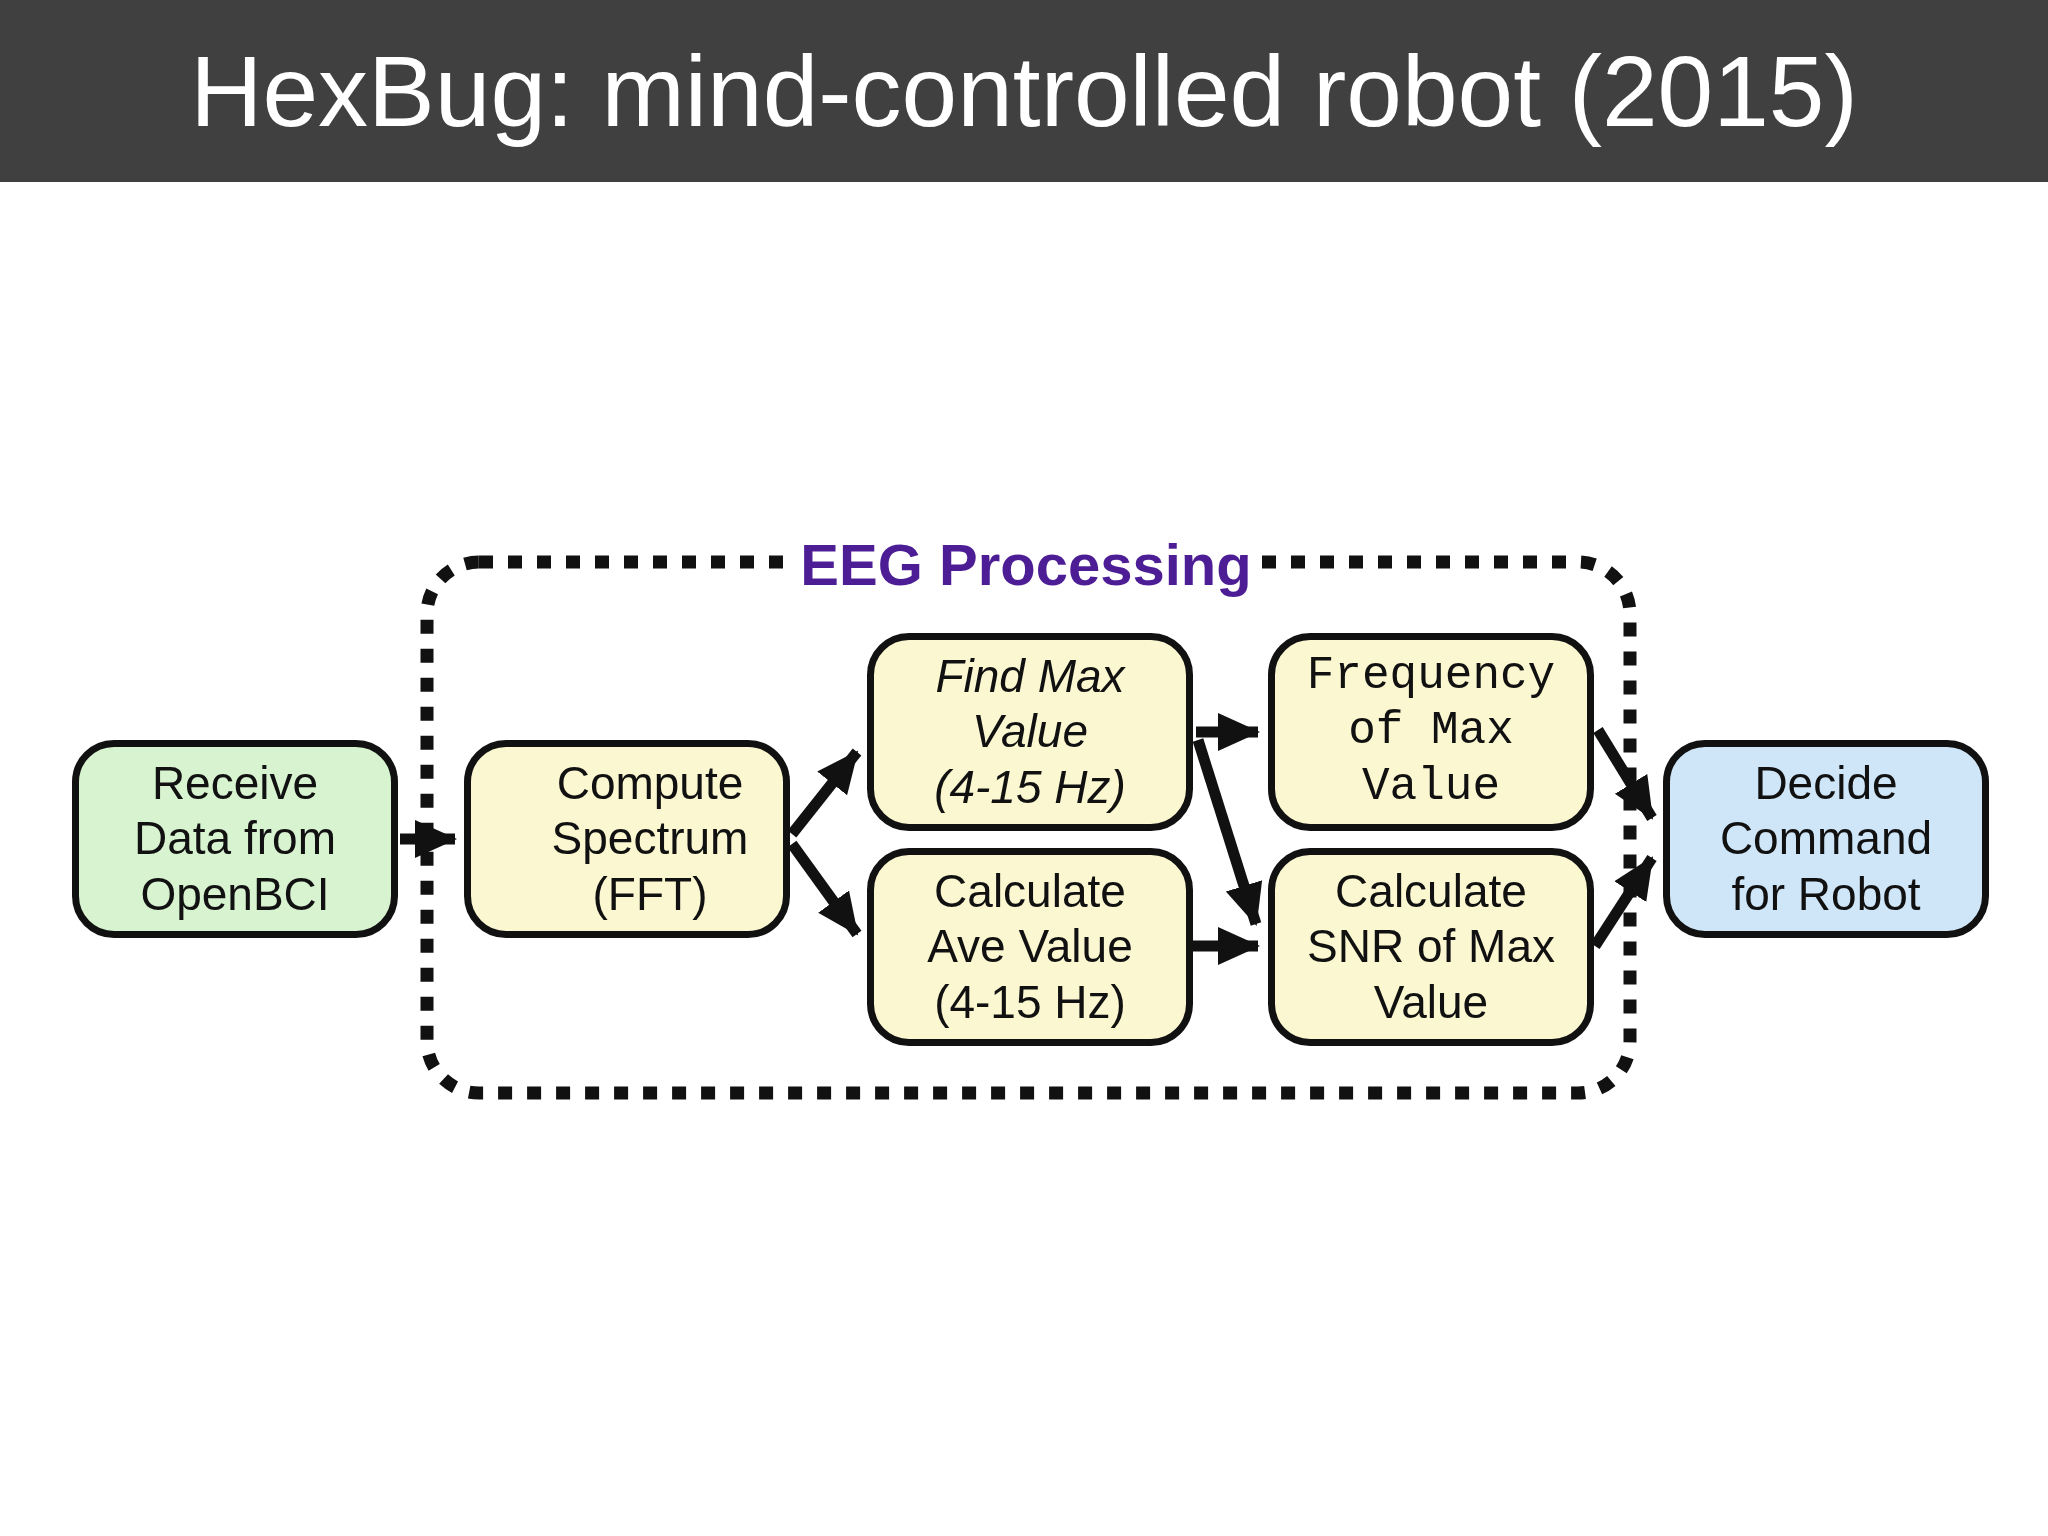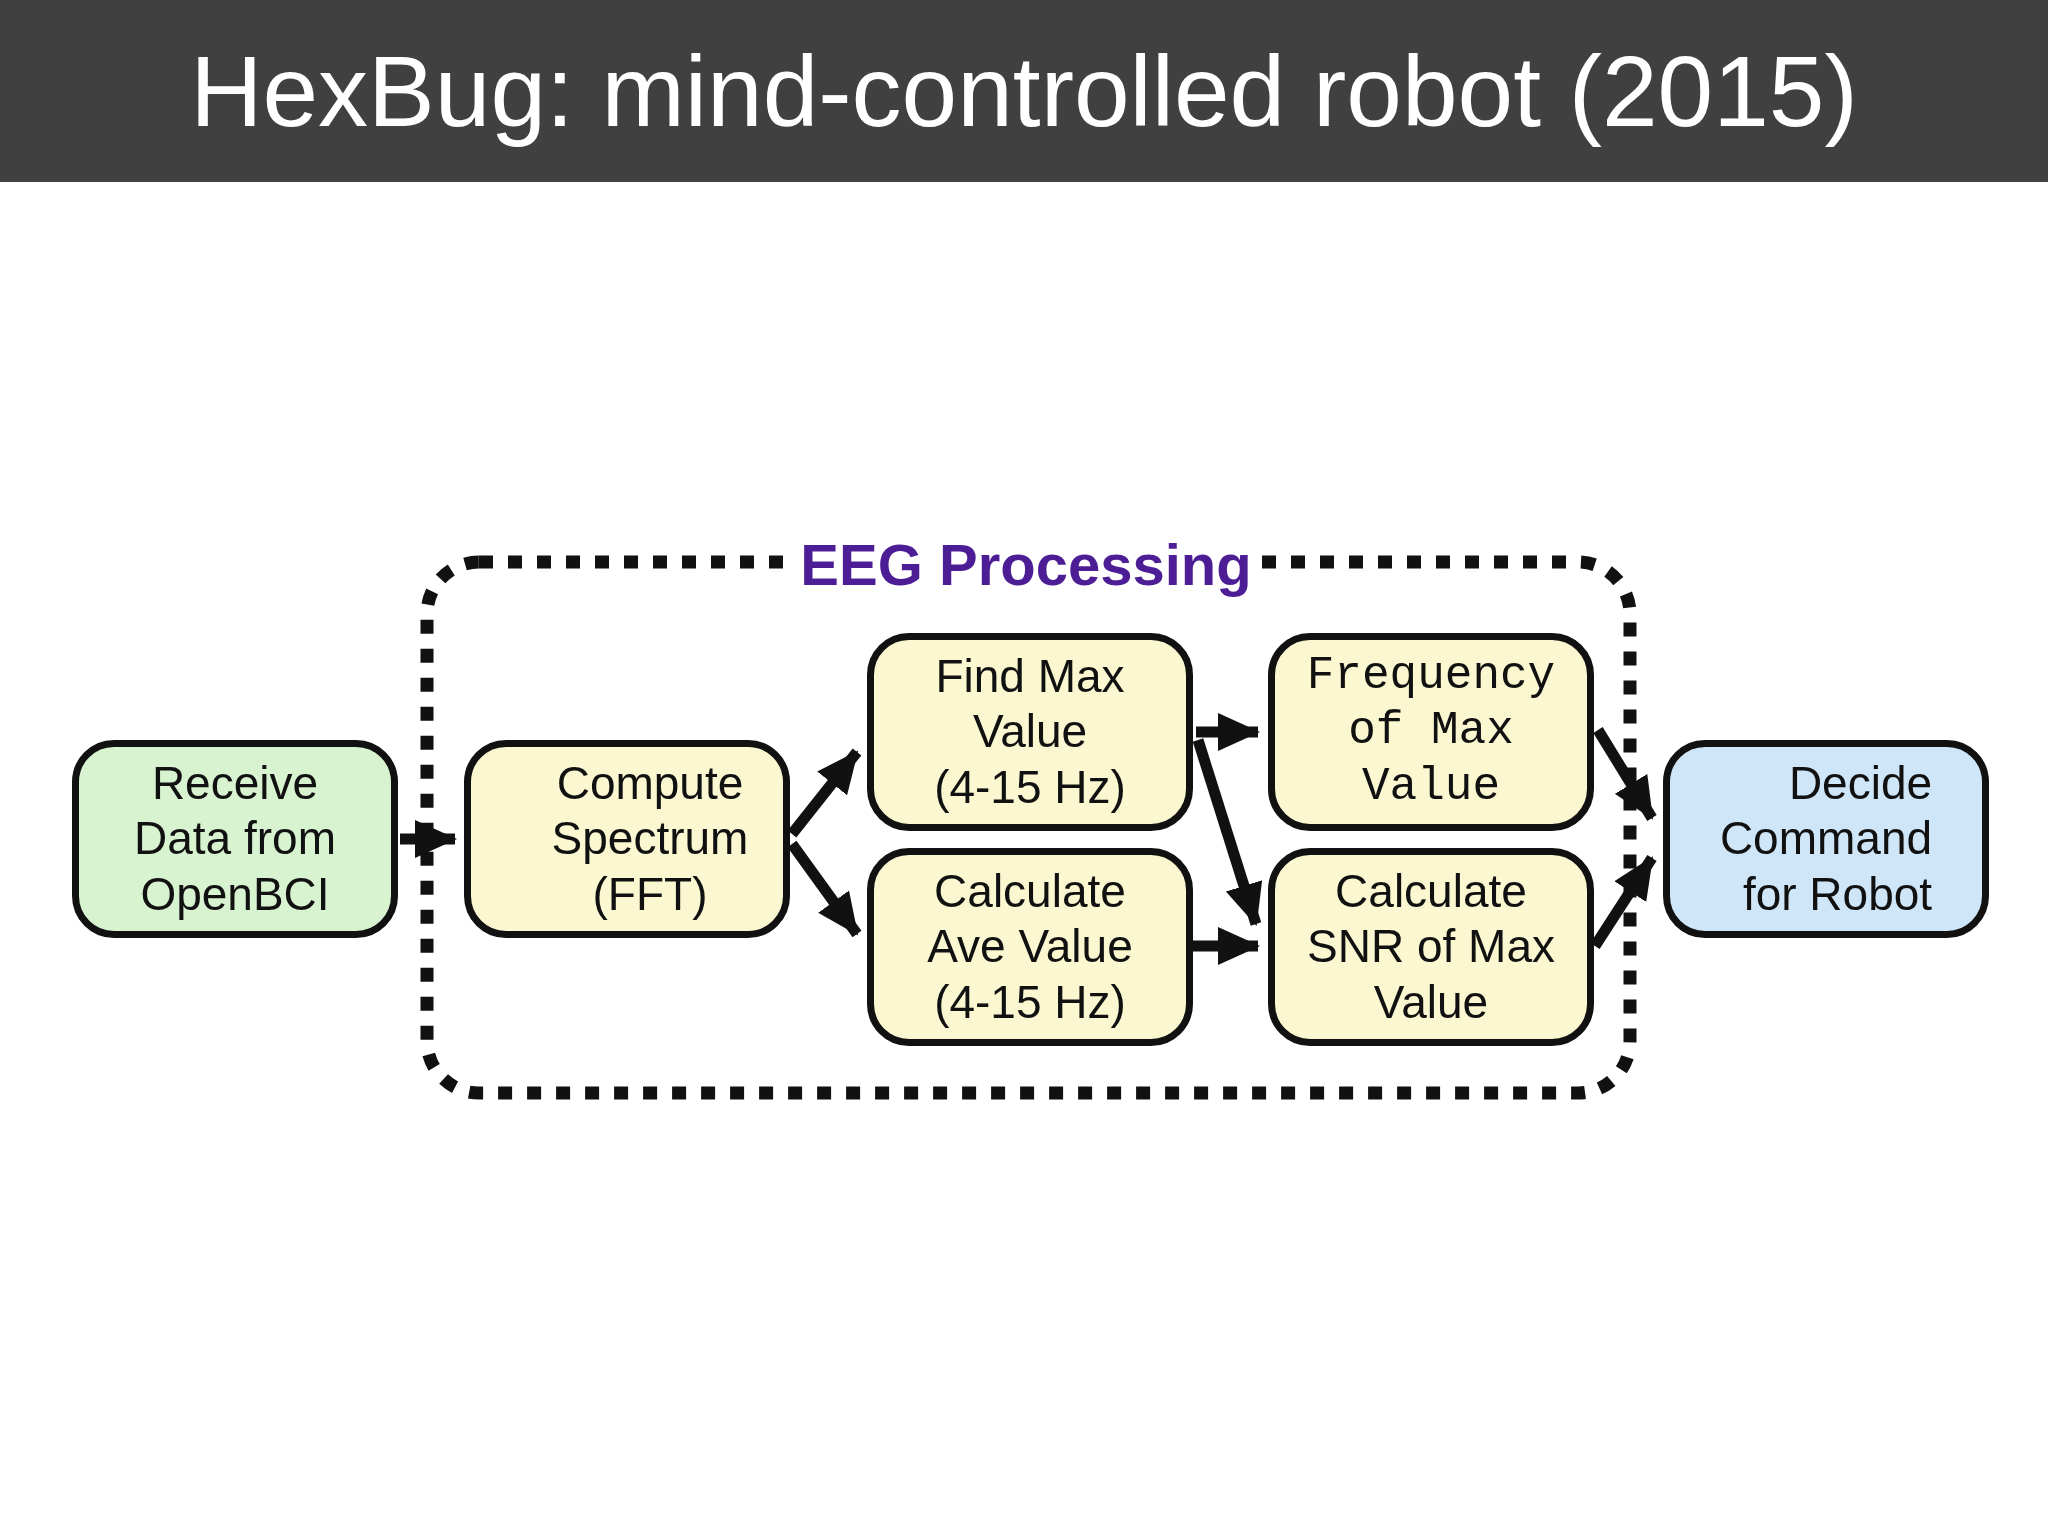--- a/index.html
+++ b/index.html
@@ -45,21 +45,21 @@
     display: flex; align-items: center; justify-content: center;
     text-align: center;
     font-size: 46px;
     line-height: 1.21;
     color: #111111;
     white-space: pre-line;
   }
   
   .node-receive { left: 72px;   top: 558px; }
   .node-compute { left: 464px;  top: 558px; padding-left: 46px; }
-  .node-findmax { left: 867px;  top: 451px; }
+  .node-findmax { left: 867px;  top: 451px; font-style: italic; }
   .node-calcave { left: 867px;  top: 666px; }
   .node-freq    { left: 1268px; top: 451px; font-family: Liberation Mono, monospace; }
   .node-snr     { left: 1268px; top: 666px; }
   .node-decide  { left: 1663px; top: 558px; }
 
   
   .group-label {
     position: absolute;
     left: 798px; top: 342px;
     width: 456px; height: 80px;
@@ -120,17 +120,17 @@
 (4-15 Hz)</div>
 
   <div class="node node-freq" style="background: rgb(251, 247, 209);">Frequency
 of Max
 Value</div>
 
   <div class="node node-snr" style="background: rgb(251, 247, 209);">Calculate
 SNR of Max
 Value</div>
 
-  <div class="node node-decide" style="background: rgb(207, 230, 248); text-align: right;">Decide
+  <div class="node node-decide" style="background: rgb(207, 230, 248);">Decide
 Command
 for Robot</div>
 
 </div>
 
 </body></html>

